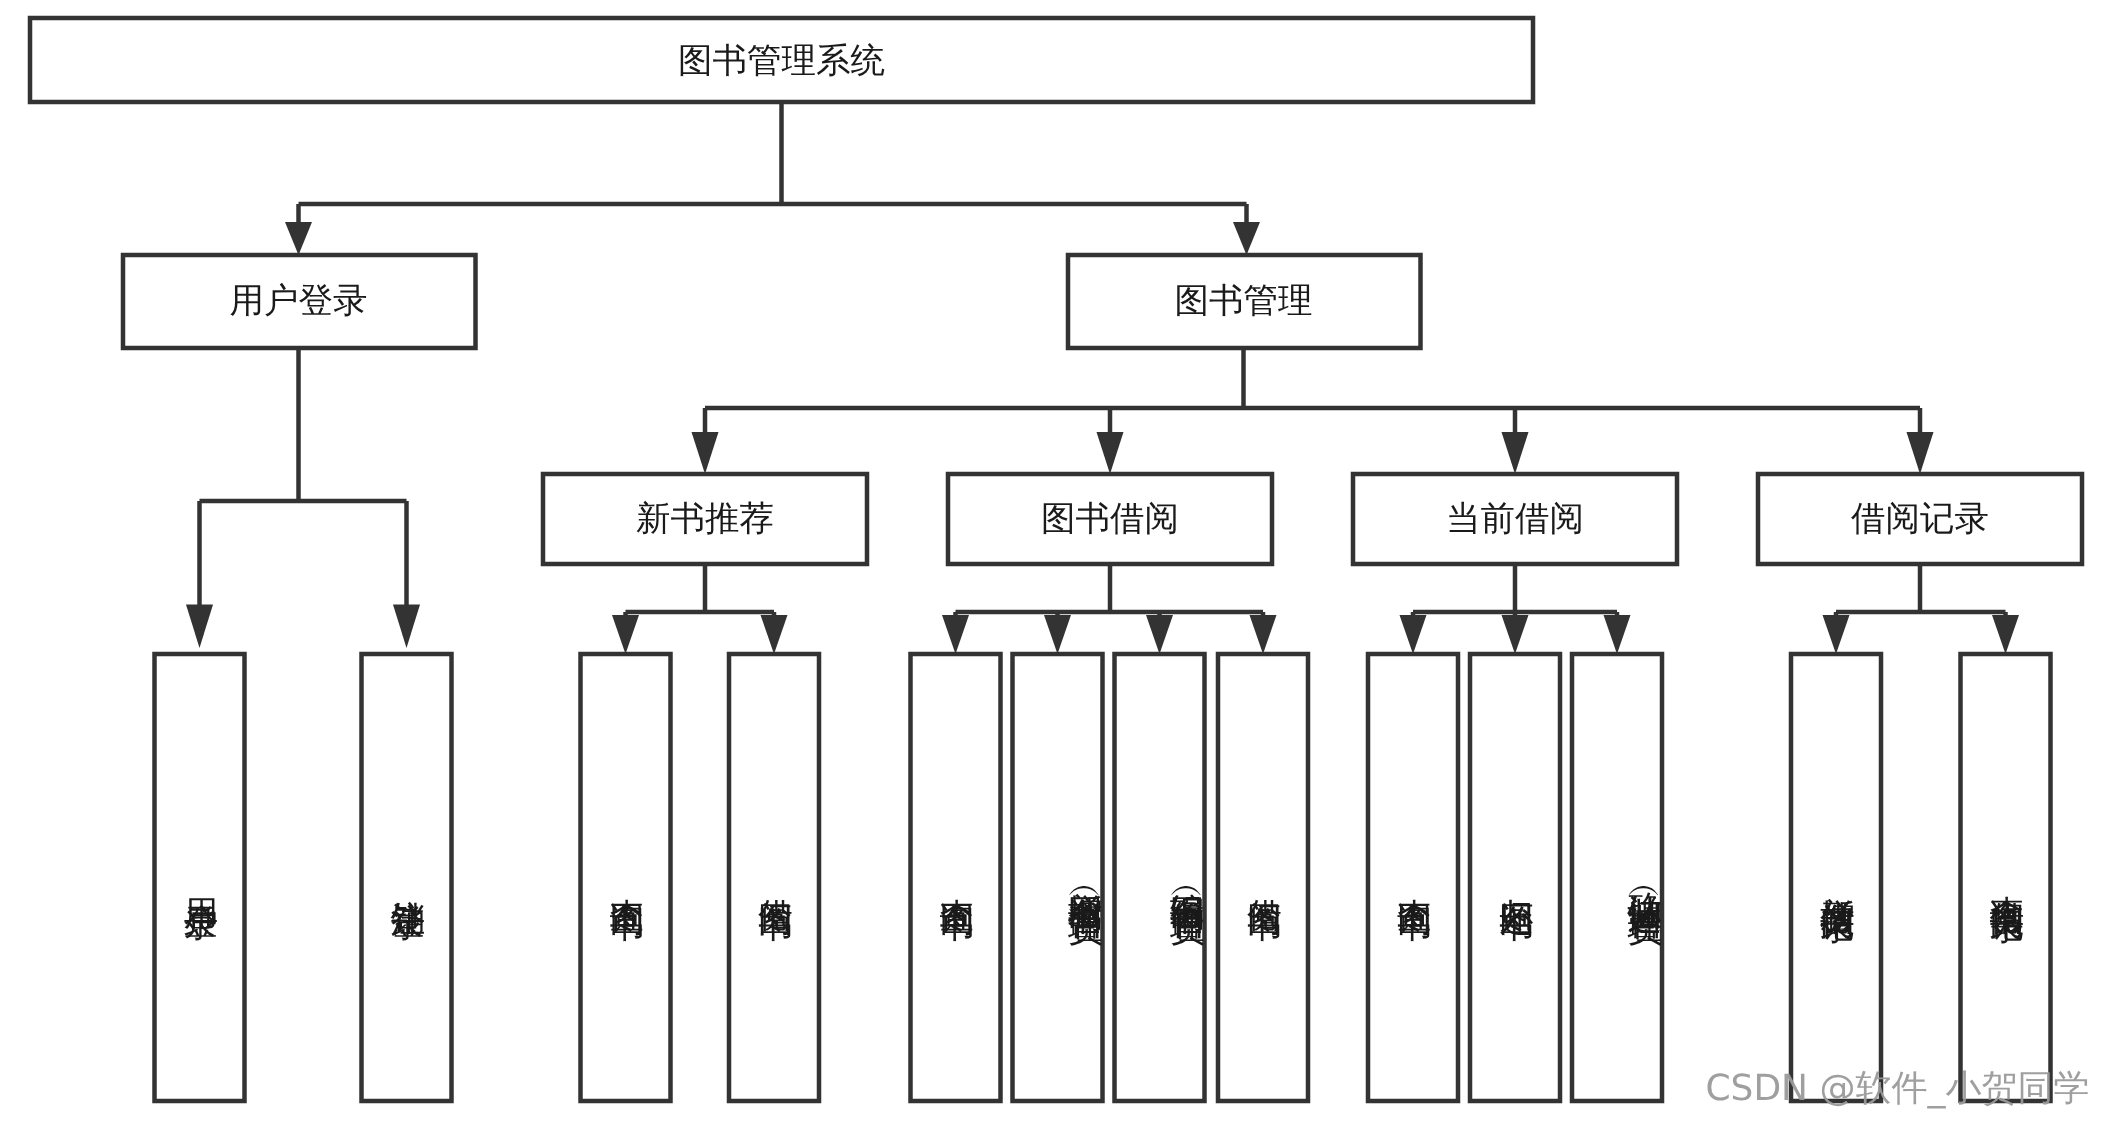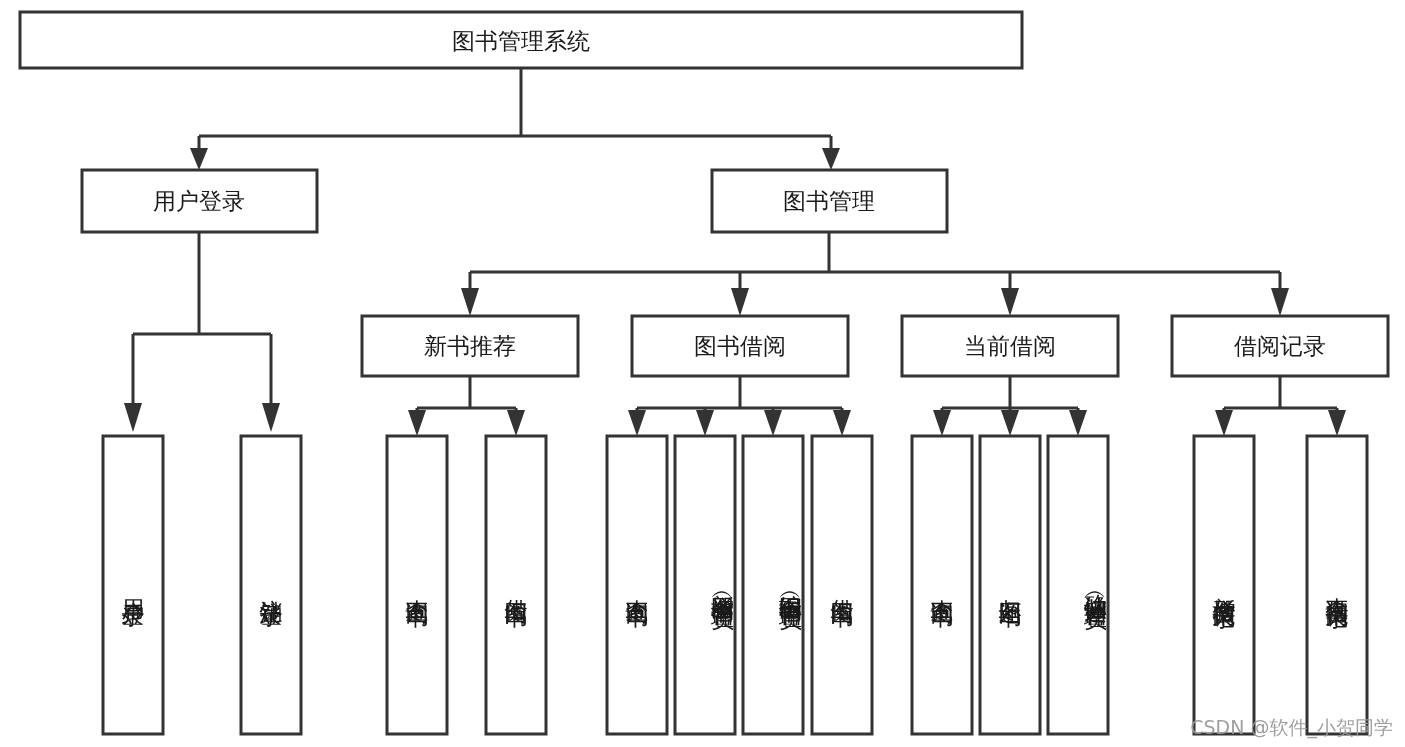--- a/index.html
+++ b/index.html
@@ -60,21 +60,21 @@
     letter-spacing: 2px;
     text-align: center;
     white-space: nowrap;
     pointer-events: none;
   }
   .watermark {
     position: absolute;
     right: 12px;
     bottom: 6px;
     font-family: "DejaVu Sans", "Liberation Sans", sans-serif;
-    font-size: 19px;
+    font-size: 24px;
     color: #9a9a9a;
     opacity: 0.95;
     white-space: nowrap;
   }
 </style>
 </head>
 <body>
 
 <div id="diagram-root">
 

